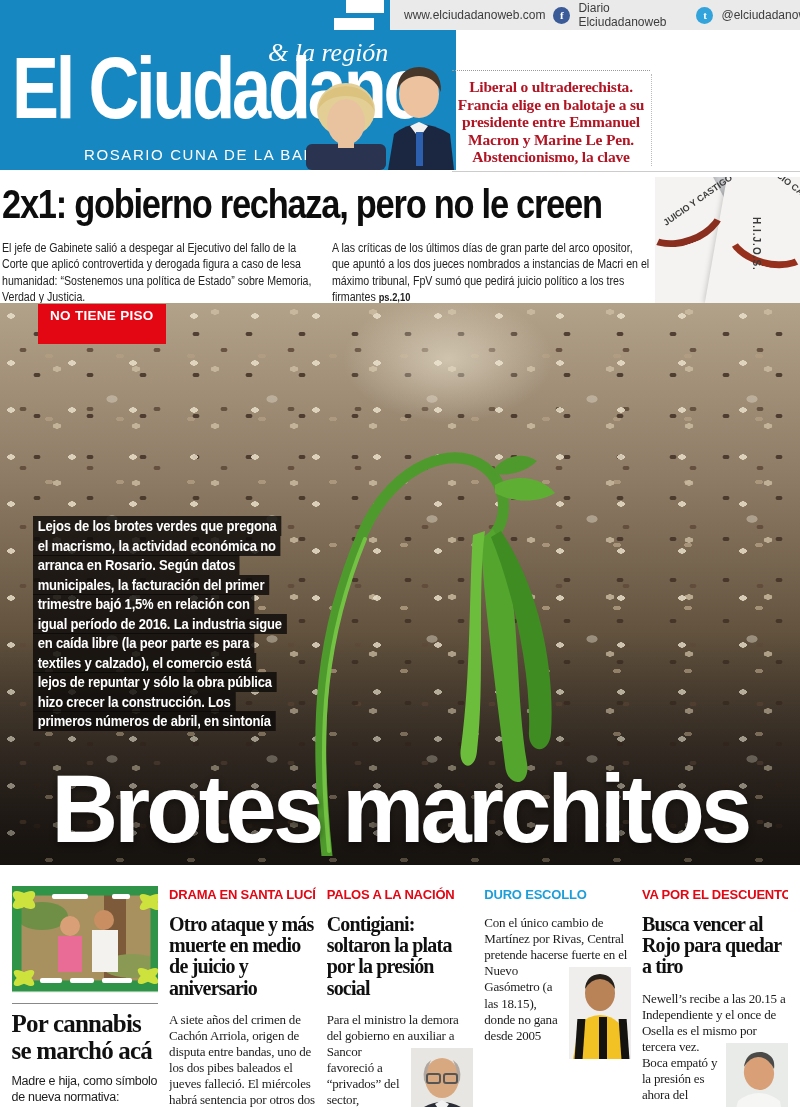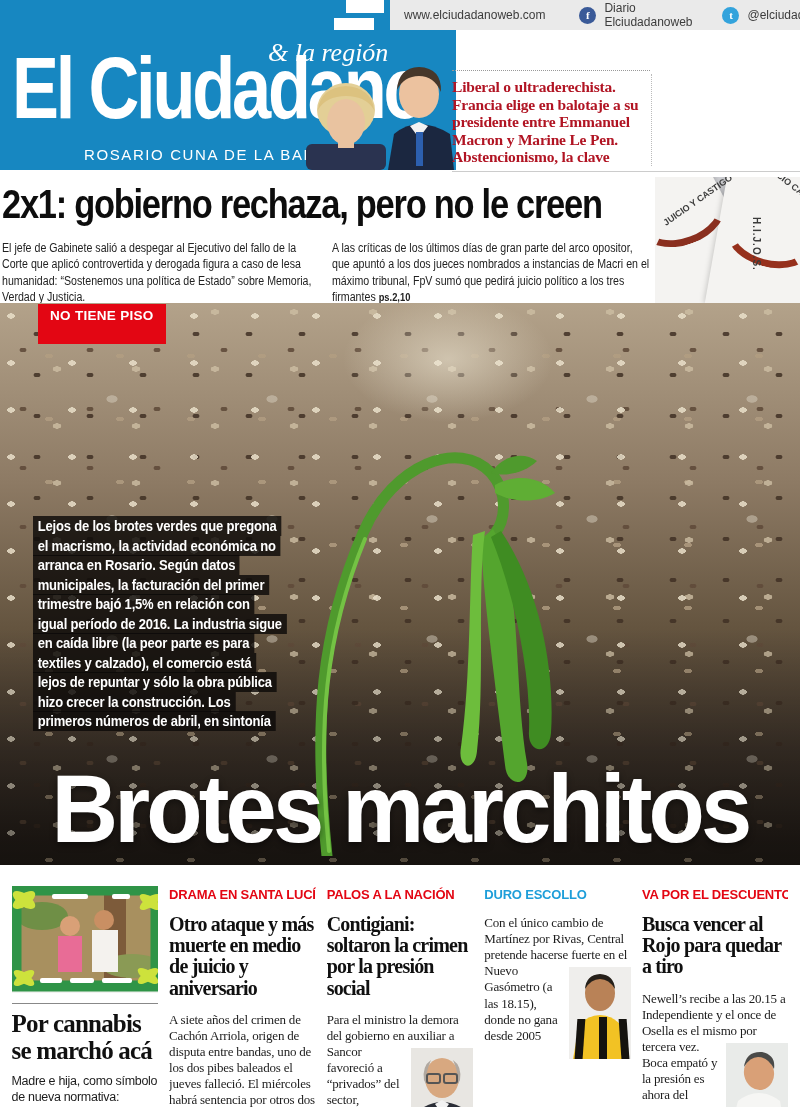--- a/index.html
+++ b/index.html
@@ -12,40 +12,40 @@
   #page{position:relative;width:800px;height:1107px;margin:0 auto;background:#fff;overflow:hidden}
 
   
   .topbar-left{position:absolute;left:0;top:0;width:390px;height:30px;background:var(--brand-blue)}
   .menu-icon{position:absolute;right:4px;top:0;width:52px;height:30px}
   .menu-icon i{position:absolute;background:#fff;display:block}
   .menu-icon i:nth-child(1){left:12px;top:0;width:38px;height:13px}
   .menu-icon i:nth-child(2){left:0;top:18px;width:40px;height:12px}
   .topbar-right{position:absolute;left:390px;top:0;width:410px;height:30px;background:#eaeaea;
     display:flex;align-items:center;gap:8px;padding:0 14px;font-size:12px;color:#3c3c3c}
-  .topbar-right .url{margin-right:26px}
+  .topbar-right .url{}
   .soc{width:17px;height:17px;border-radius:50%;color:#fff;font:bold 11px/17px "Liberation Serif",serif;text-align:center;flex:0 0 auto}
   .soc.fb{background:#3a5a98}
   .soc.tw{background:#33a3dc}
   .soc-label{margin-right:22px}
 
   
   .masthead{position:absolute;left:0;top:30px;width:456px;height:140px;background:var(--brand-blue)}
   .mast-title{position:absolute;left:12px;top:14px;color:#fff;font-weight:bold;font-size:88px;line-height:1;
     letter-spacing:-4px;transform:scaleX(.8);transform-origin:left top;white-space:nowrap}
   .mast-tagline{position:absolute;left:268px;top:8px;color:#fff;font-family:"Liberation Serif",serif;
     font-style:italic;font-weight:normal;font-size:26px}
   .mast-sub{position:absolute;left:84px;bottom:7px;color:#fff;font-size:15px;letter-spacing:1.6px}
   .portrait{position:absolute;z-index:3}
   .lepen{left:306px;top:80px}
   .macron{left:380px;top:60px}
 
   
   .teaser{position:absolute;left:452px;top:70px;width:198px;border-top:1px dotted #999;padding-top:7px;
-    text-align:left;font-family:"Liberation Serif",serif;font-weight:bold;font-size:15.5px;line-height:1.13;
+    text-align:center;font-family:"Liberation Serif",serif;font-weight:bold;font-size:15.5px;line-height:1.13;
     letter-spacing:-.2px;color:var(--teaser-red);z-index:4}
   .infocol{position:absolute;left:658px;top:70px;width:136px;border-top:1px dotted #999;padding-top:8px;font-size:11.5px}
   .infocol .date{font-weight:bold;font-size:12.5px;color:#222;margin-bottom:3px}
   .infocol .muted{color:#777;line-height:1.35}
   .infocol .div{border-top:1px dotted #999;margin:9px 0 8px}
   .pricerow{display:flex;align-items:flex-start;gap:7px}
   .price{font-size:27px;color:#444;line-height:1}
   .pricenote{font-size:9.5px;color:#888;line-height:1.25;padding-top:2px}
   .vsep{position:absolute;left:651px;top:74px;height:92px;border-left:1px dotted #bbb}
   .grayrule{position:absolute;left:452px;top:171px;width:348px;height:1px;background:#ccc}
@@ -227,21 +227,21 @@
       <div class="blabel">DRAMA EN SANTA LUCÍA</div>
       <h3 class="bhead">Otro ataque y más muerte en medio de juicio y aniversario</h3>
       <p class="bbody">
         <span>A siete años del crimen de Cachón Arriola, origen de disputa entre bandas, uno de los dos pibes baleados el jueves falleció. El miércoles habrá sentencia por otros dos asesinatos</span>
         
       </p>
     </div>
 
     <div class="bcol">
       <div class="blabel">PALOS A LA NACIÓN</div>
-      <h3 class="bhead">Contigiani: soltaron la crimen por la presión social</h3>
+      <h3 class="bhead">Contigiani: soltaron la plata por la presión social</h3>
       <p class="bbody">
         <span>Para el ministro la demora del gobierno en auxiliar a</span>
         <span class="pfloat">
           <svg width="62" height="86" viewBox="0 0 62 86">
             <rect width="62" height="86" fill="#e8e6e2"></rect>
             <ellipse cx="31" cy="30" rx="17" ry="20" fill="#d8a880"></ellipse>
             <path d="M13 32 Q11 18 20 12 Q14 26 15 36 Z M49 32 Q51 18 42 12 Q48 26 47 36 Z" fill="#b0a8a0"></path>
             <rect x="16" y="26" width="13" height="9" rx="2" fill="none" stroke="#555" stroke-width="2"></rect>
             <rect x="33" y="26" width="13" height="9" rx="2" fill="none" stroke="#555" stroke-width="2"></rect>
             <path d="M2 86 L8 62 Q20 54 31 54 Q44 54 58 64 L60 86 Z" fill="#2a2d36"></path>

